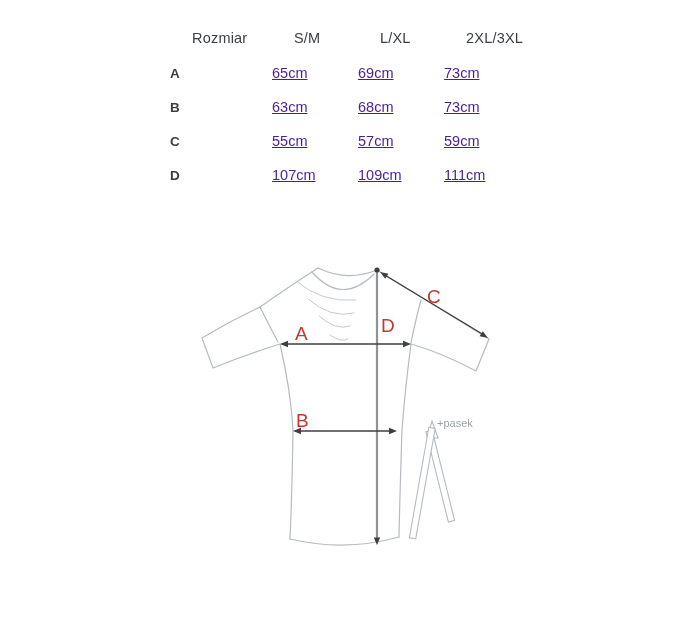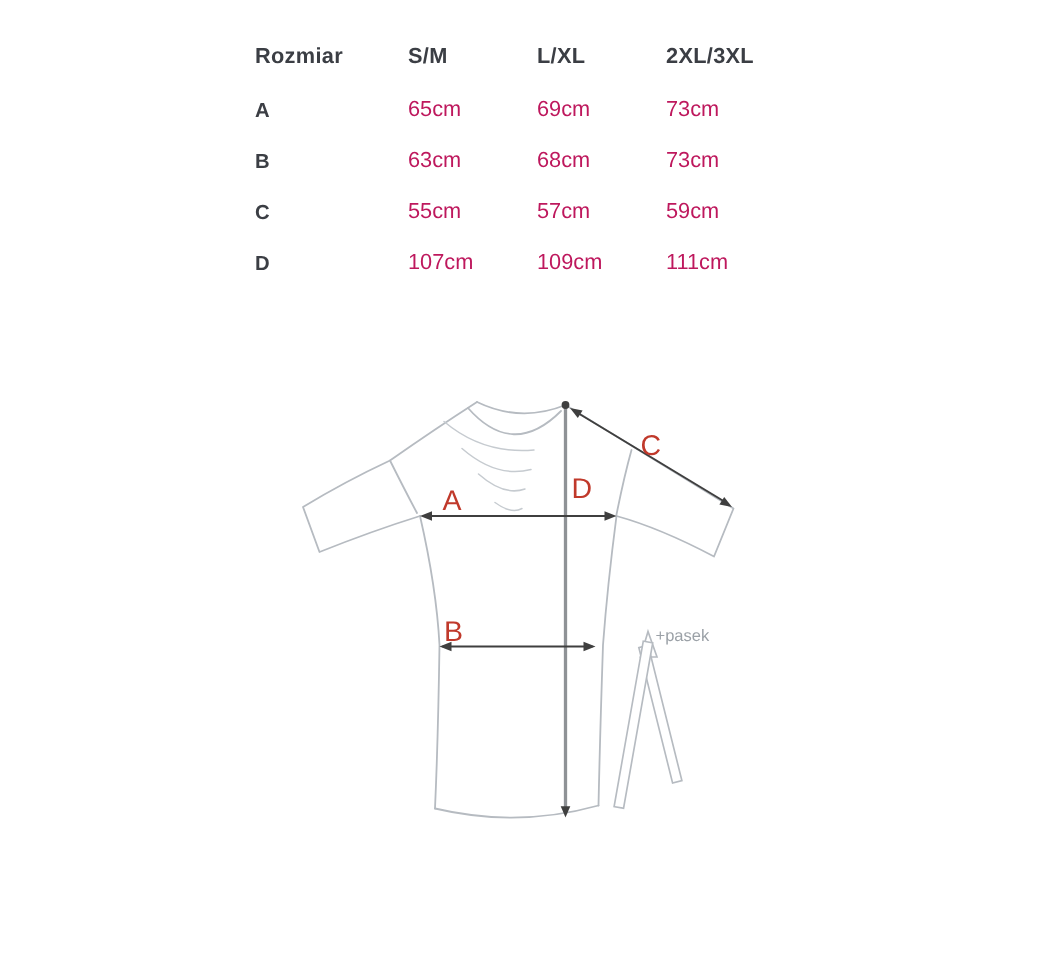--- a/index.html
+++ b/index.html
@@ -7,23 +7,23 @@
   .stage{position:relative;width:700px;height:642px;background:#ffffff;overflow:hidden;}
 
   
   .size-table{
     position:absolute;left:170px;top:20px;
     display:grid;
     grid-template-columns:102px 86px 86px 110px;
     grid-template-rows:36px 34px 34px 34px 34px;
     align-items:center;
   }
-  .th{font-weight:bold;font-size:14.5px;color:#3b3e44;letter-spacing:.2px;}
+  .th{font-weight:normal;font-size:14.5px;color:#3b3e44;letter-spacing:.2px;margin-left:22px;}
   .rl{font-weight:bold;font-size:13.5px;color:#3b3e44;}
-  .val{font-size:14.5px;color:#be185d;}
+  .val{font-size:14.5px;color:#4c1d95;text-decoration:underline;}
 
   
   .diagram{position:absolute;left:0;top:0;width:700px;height:642px;pointer-events:none;}
   .outline{fill:none;stroke:#b6bbc1;stroke-width:1.2;stroke-linecap:round;stroke-linejoin:round;}
   .fold{fill:none;stroke:#c6cbd0;stroke-width:1;stroke-linecap:round;}
   .strap{fill:#ffffff;stroke:#b6bbc1;stroke-width:1.1;}
   .measure{stroke:#3f3f3f;stroke-width:1.3;}
   .mhead{fill:#3f3f3f;stroke:none;}
   .dline{stroke:#8f9296;stroke-width:2.2;}
   .mlabel{fill:#c0392b;font-size:19px;font-family:"Liberation Sans",sans-serif;}

